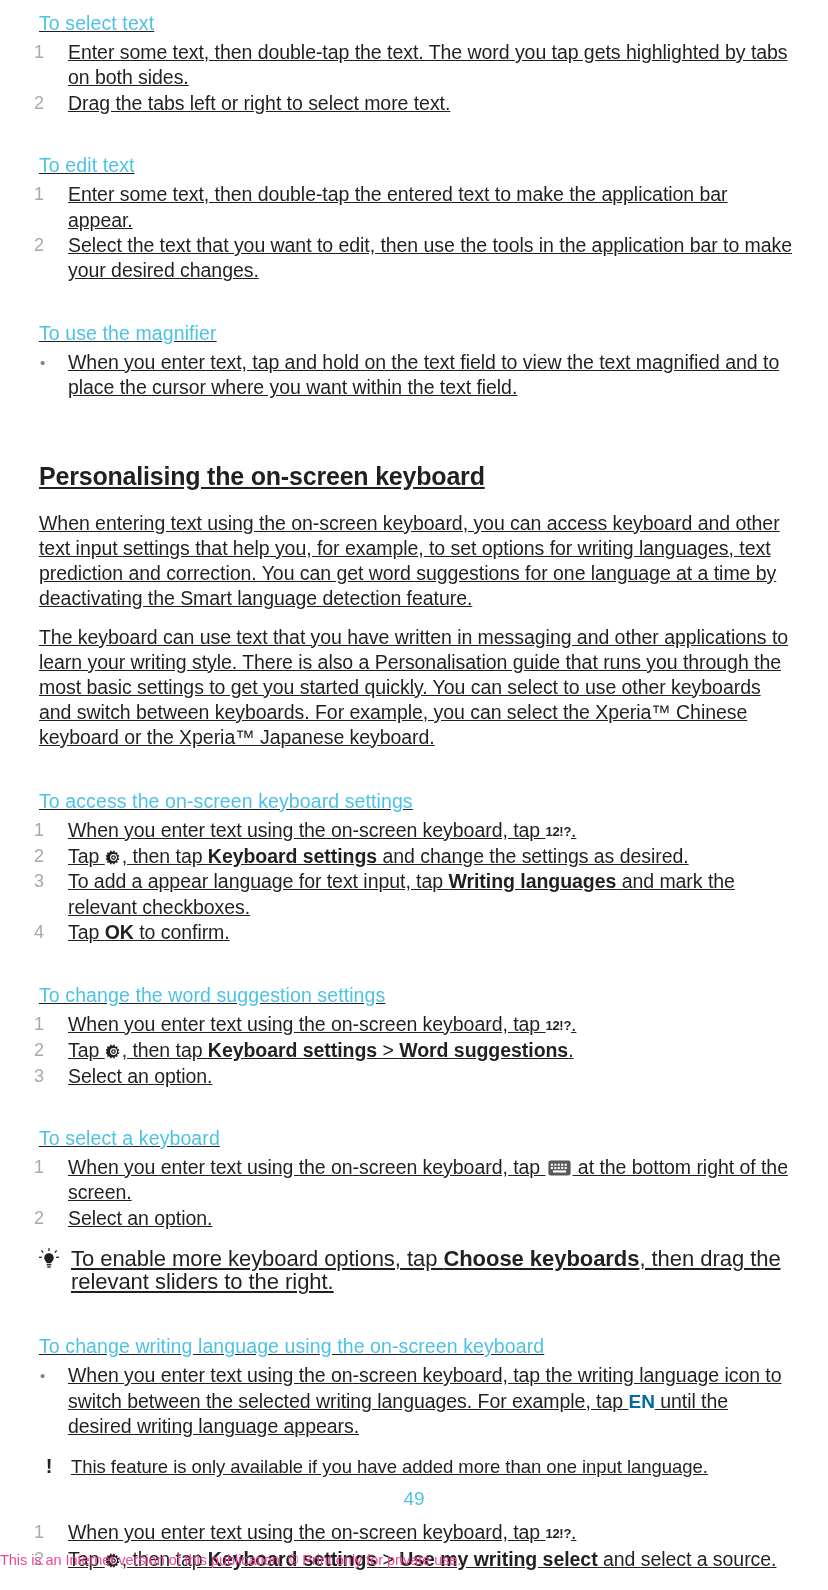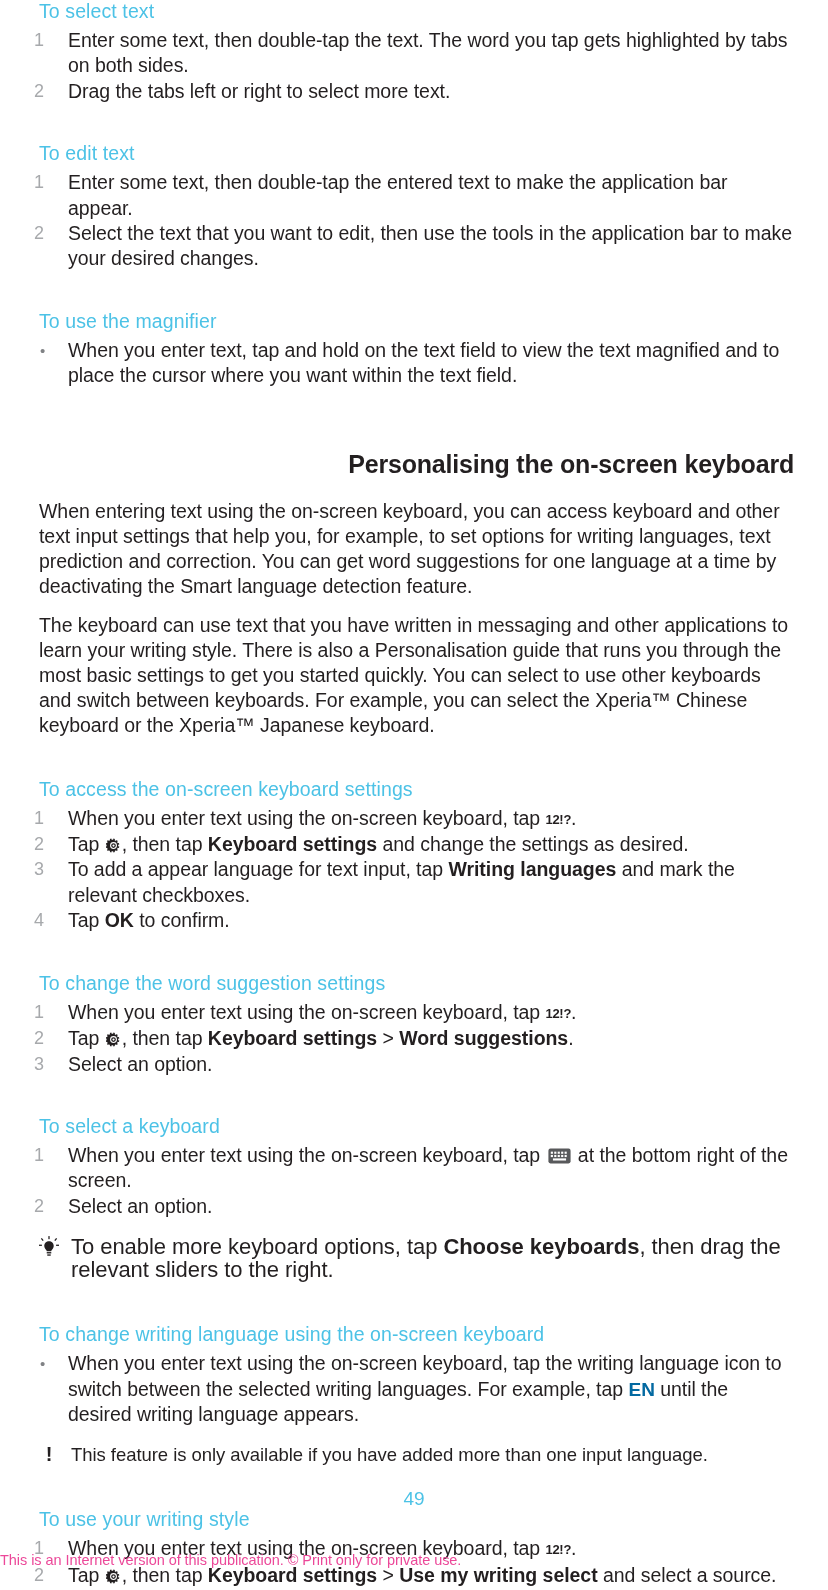--- a/index.html
+++ b/index.html
@@ -17,21 +17,22 @@
   }
   .page {
     position: relative;
     width: 828px;
     height: 1590px;
     box-sizing: border-box;
     padding: 0 34px 0 34px;
   }
   .content {
     position: relative;
-    padding-top: 0px;
+    padding-top: 12px;
+    text-decoration: underline;
   }
 
   
   .sub-heading {
     color: #4cc2e6;
     font-size: 19.5px;
     font-weight: 400;
     letter-spacing: 0.1px;
     line-height: 22px;
     margin: 0;
@@ -39,21 +40,20 @@
   }
   .sub-heading.first { padding-top: 0; }
   .section-heading {
     color: #231f20;
     font-size: 25px;
     font-weight: 700;
     letter-spacing: -0.2px;
     line-height: 30px;
     margin: 0;
     padding: 0 0 8px 5px;
-    text-align: right;
   }
 
   
   .para {
     font-size: 19.5px;
     line-height: 25px;
     margin: 12px 0 14px 0;
     padding-left: 5px;
     max-width: 790px;
     letter-spacing: -0.05px;
@@ -324,21 +324,20 @@
       </li>
     </ul>
 
     <div class="callout note">
       <span class="callout-icon"><span class="icon-exclaim">!</span></span>
       <span>This feature is only available if you have added more than one input language.</span>
     </div>
 
     <div style="height:42px"></div>
 
-    <h3 class="sub-heading">To use your writing style</h3>
     <ul class="steps">
       <li class="step">
         <span class="marker">1</span>
         <span>When you enter text using the on-screen keyboard, tap </span><span class="glyph-numsym">12!?</span><span>.</span>
       </li>
       <li class="step">
         <span class="marker">2</span>
         <span>Tap </span><span class="icon-gear"><svg viewBox="0 0 24 24" width="15" height="15">
               <path fill="#231f20" d="M12 8.2a3.8 3.8 0 1 0 0 7.6 3.8 3.8 0 0 0 0-7.6zm0 5.6a1.8 1.8 0 1 1 0-3.6 1.8 1.8 0 0 1 0 3.6z"></path>
               <path fill="#231f20" d="M21.3 13.7l-1.9-.5a7.6 7.6 0 0 0 0-2.4l1.9-.5-.6-2.4-1.9.5a7.7 7.7 0 0 0-1.2-2l1.4-1.4-1.8-1.8-1.4 1.4a7.7 7.7 0 0 0-2-1.2l.5-1.9L11.9.9l-.5 1.9a7.6 7.6 0 0 0-2.4 0L8.5.9 6.1 1.5l.5 1.9a7.7 7.7 0 0 0-2 1.2L3.2 3.2 1.4 5l1.4 1.4a7.7 7.7 0 0 0-1.2 2L-.3 7.9l-.6 2.4 1.9.5a7.6 7.6 0 0 0 0 2.4l-1.9.5.6 2.4 1.9-.5c.3.7.7 1.4 1.2 2L1.4 19l1.8 1.8 1.4-1.4c.6.5 1.3.9 2 1.2l-.5 1.9 2.4.6.5-1.9a7.6 7.6 0 0 0 2.4 0l.5 1.9 2.4-.6-.5-1.9c.7-.3 1.4-.7 2-1.2l1.4 1.4 1.8-1.8-1.4-1.4c.5-.6.9-1.3 1.2-2l1.9.5.6-2.4zM12 17.5a5.5 5.5 0 1 1 0-11 5.5 5.5 0 0 1 0 11z"></path>

